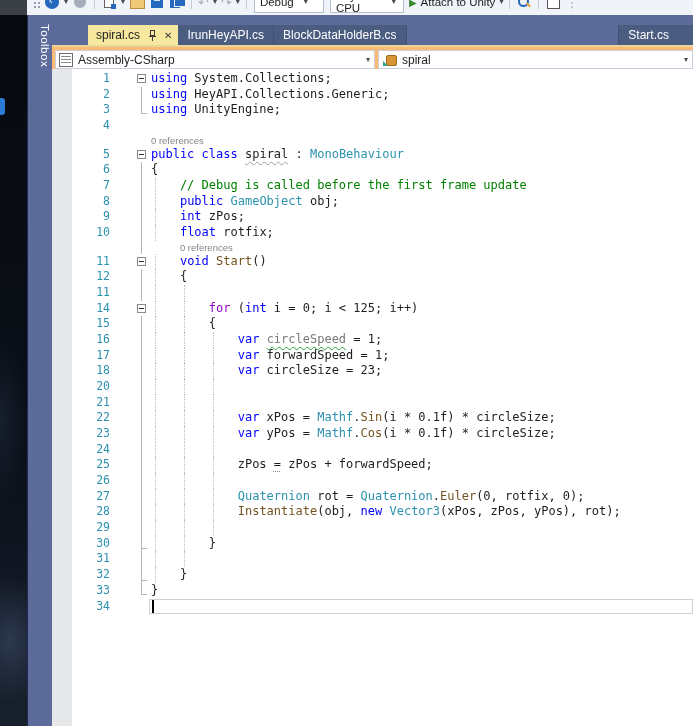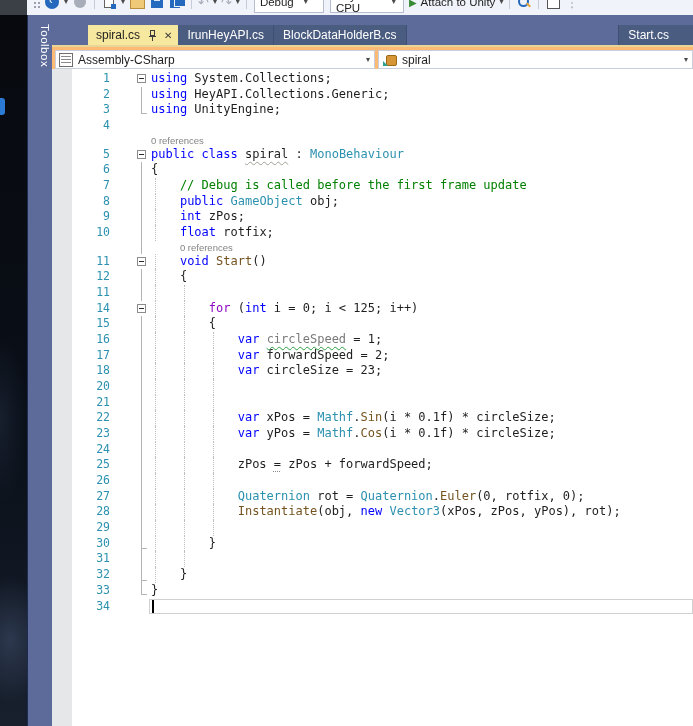--- a/index.html
+++ b/index.html
@@ -294,21 +294,21 @@
         <div class="code"><div class="guide" style="left: calc(0.55ch + 2px);"></div><div class="guide" style="left: calc(4.55ch + 2px);"></div><span class="pl">        {</span></div>
       </div>
       <div class="row">
         <div class="ln">16</div>
         <div class="fold line"></div>
         <div class="code"><div class="guide" style="left: calc(0.55ch + 2px);"></div><div class="guide" style="left: calc(4.55ch + 2px);"></div><div class="guide" style="left: calc(8.55ch + 2px);"></div><span class="pl">            </span><span class="kw">var</span><span class="pl"> </span><span class="gy sqg">circleSpeed</span><span class="pl"> = 1;</span></div>
       </div>
       <div class="row">
         <div class="ln">17</div>
         <div class="fold line"></div>
-        <div class="code"><div class="guide" style="left: calc(0.55ch + 2px);"></div><div class="guide" style="left: calc(4.55ch + 2px);"></div><div class="guide" style="left: calc(8.55ch + 2px);"></div><span class="pl">            </span><span class="kw">var</span><span class="pl"> forwardSpeed = 2;</span></div>
+        <div class="code"><div class="guide" style="left: calc(0.55ch + 2px);"></div><div class="guide" style="left: calc(4.55ch + 2px);"></div><div class="guide" style="left: calc(8.55ch + 2px);"></div><span class="pl">            </span><span class="kw">var</span><span class="pl"> forwardSpeed = 1;</span></div>
       </div>
       <div class="row">
         <div class="ln">18</div>
         <div class="fold line"></div>
         <div class="code"><div class="guide" style="left: calc(0.55ch + 2px);"></div><div class="guide" style="left: calc(4.55ch + 2px);"></div><div class="guide" style="left: calc(8.55ch + 2px);"></div><span class="pl">            </span><span class="kw">var</span><span class="pl"> circleSize = 23;</span></div>
       </div>
       <div class="row">
         <div class="ln">20</div>
         <div class="fold line"></div>
         <div class="code"><div class="guide" style="left: calc(0.55ch + 2px);"></div><div class="guide" style="left: calc(4.55ch + 2px);"></div><div class="guide" style="left: calc(8.55ch + 2px);"></div></div>

